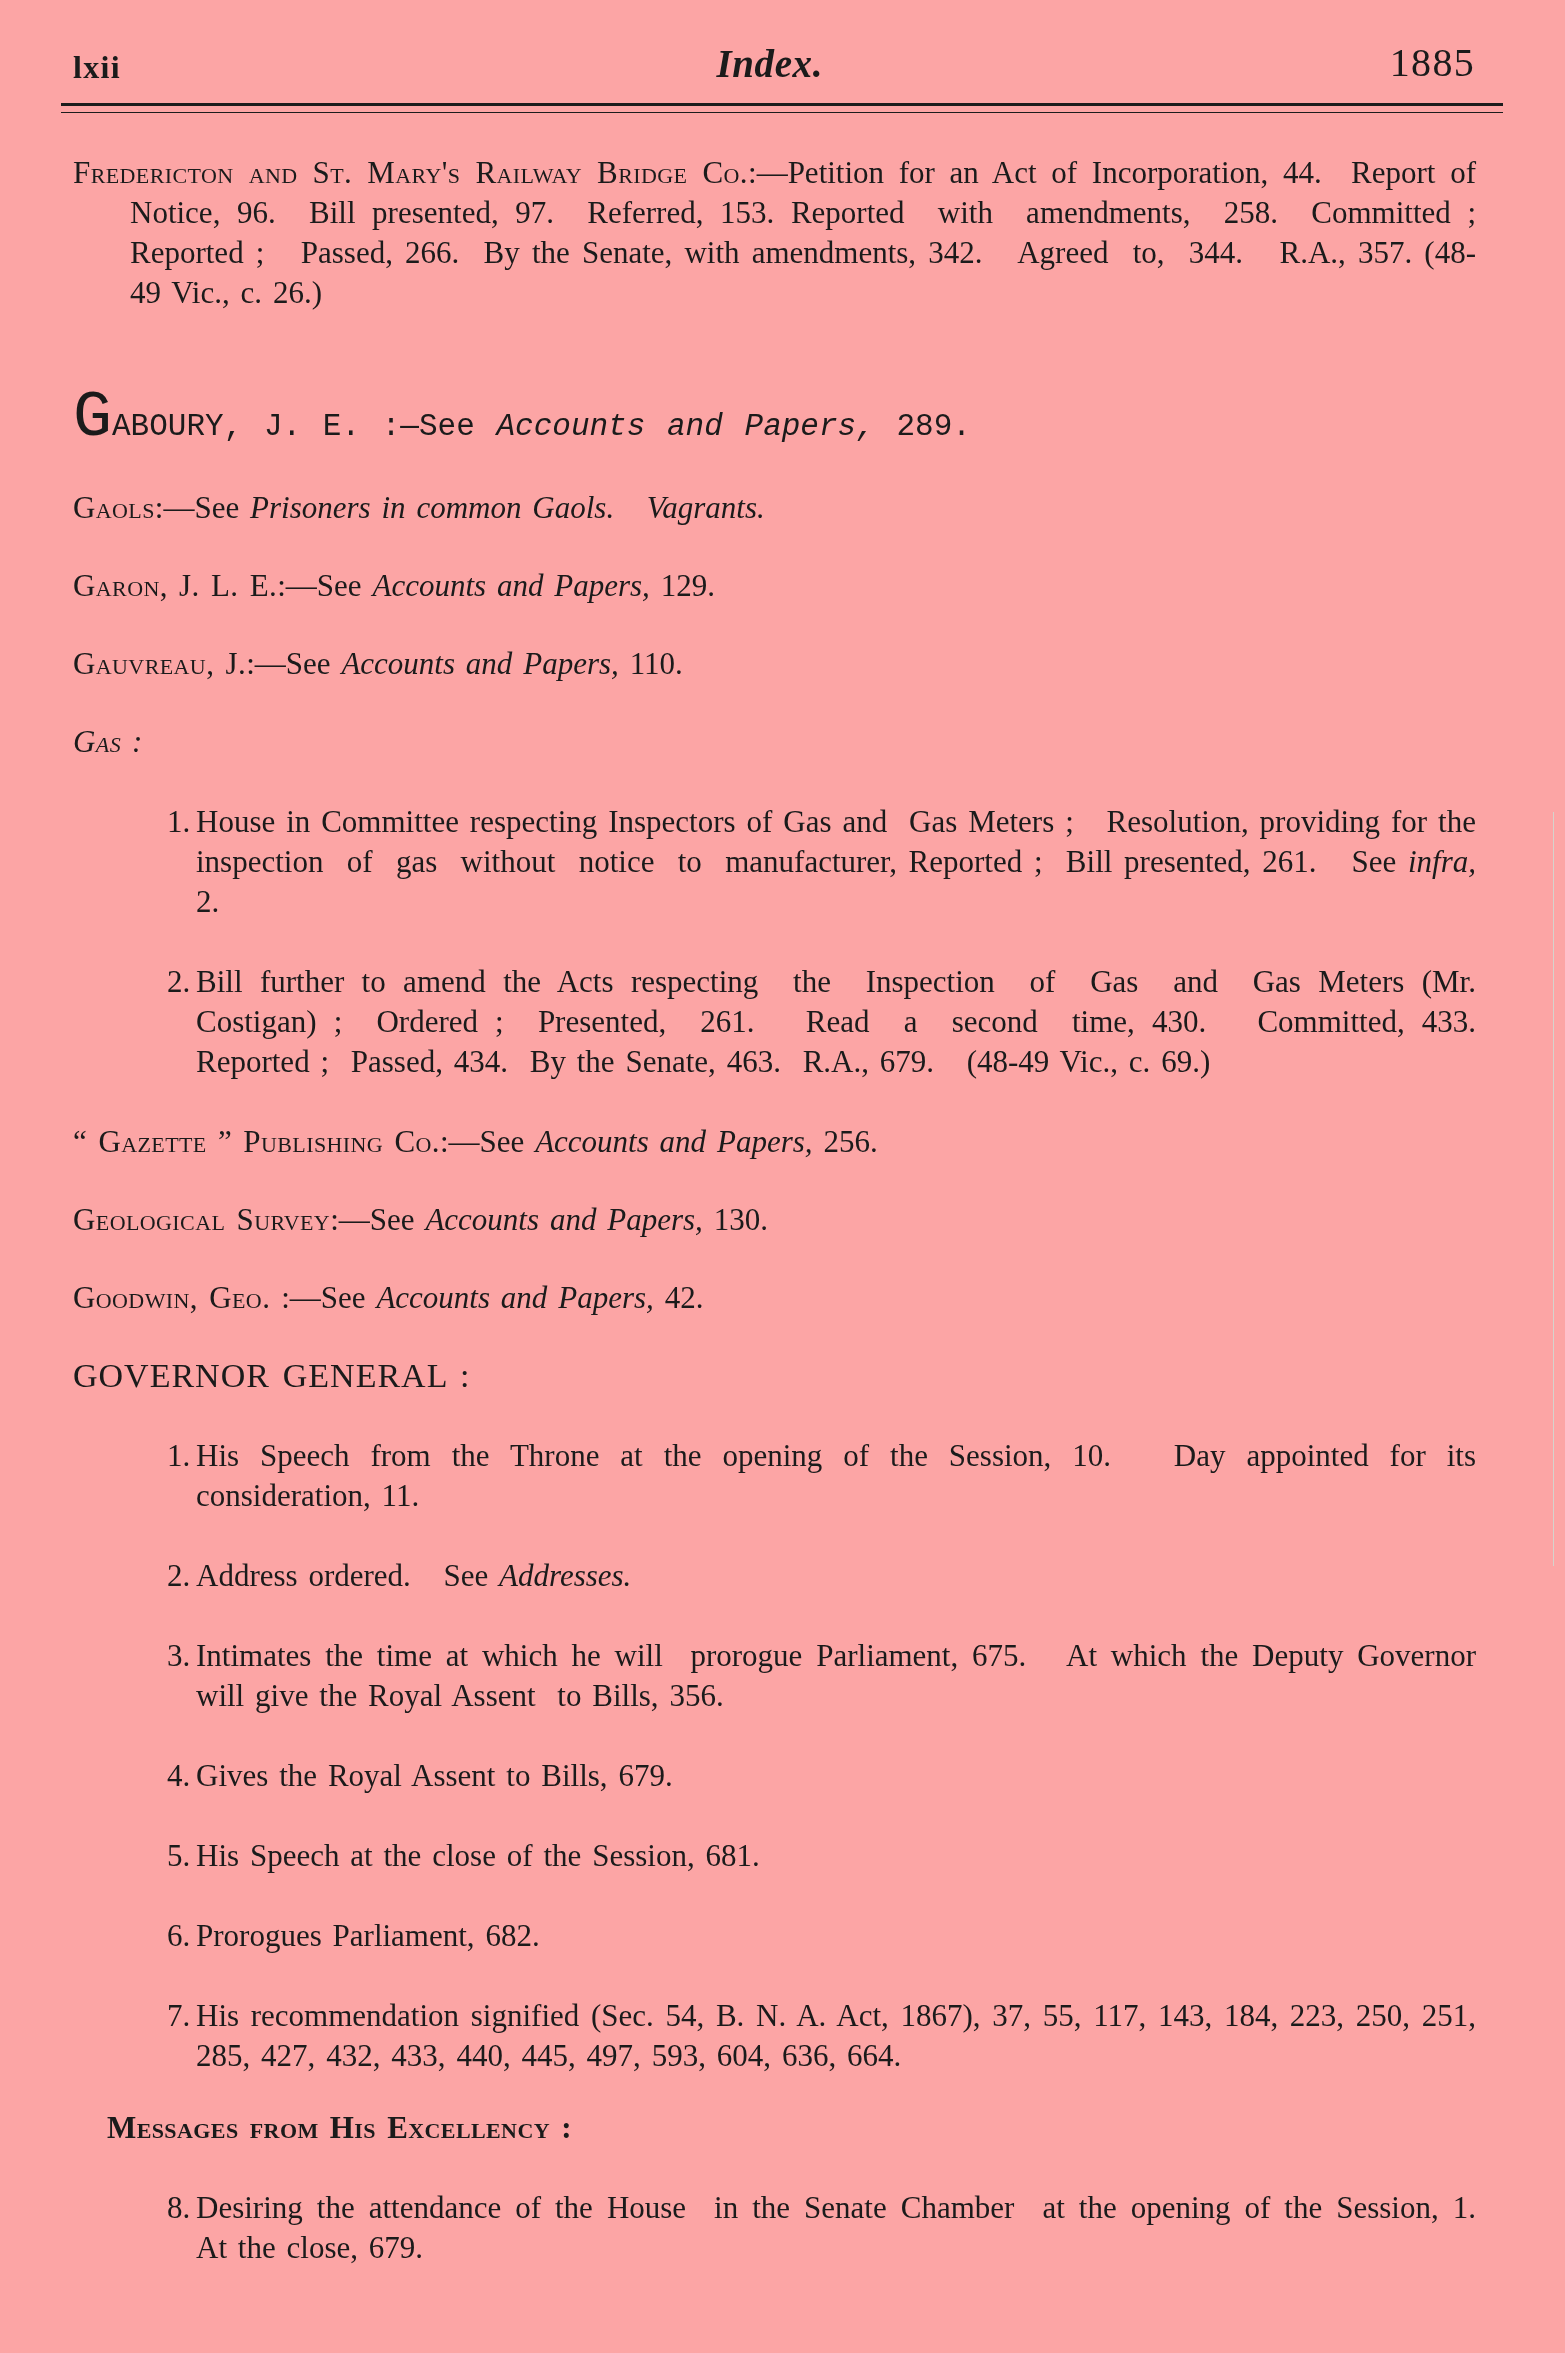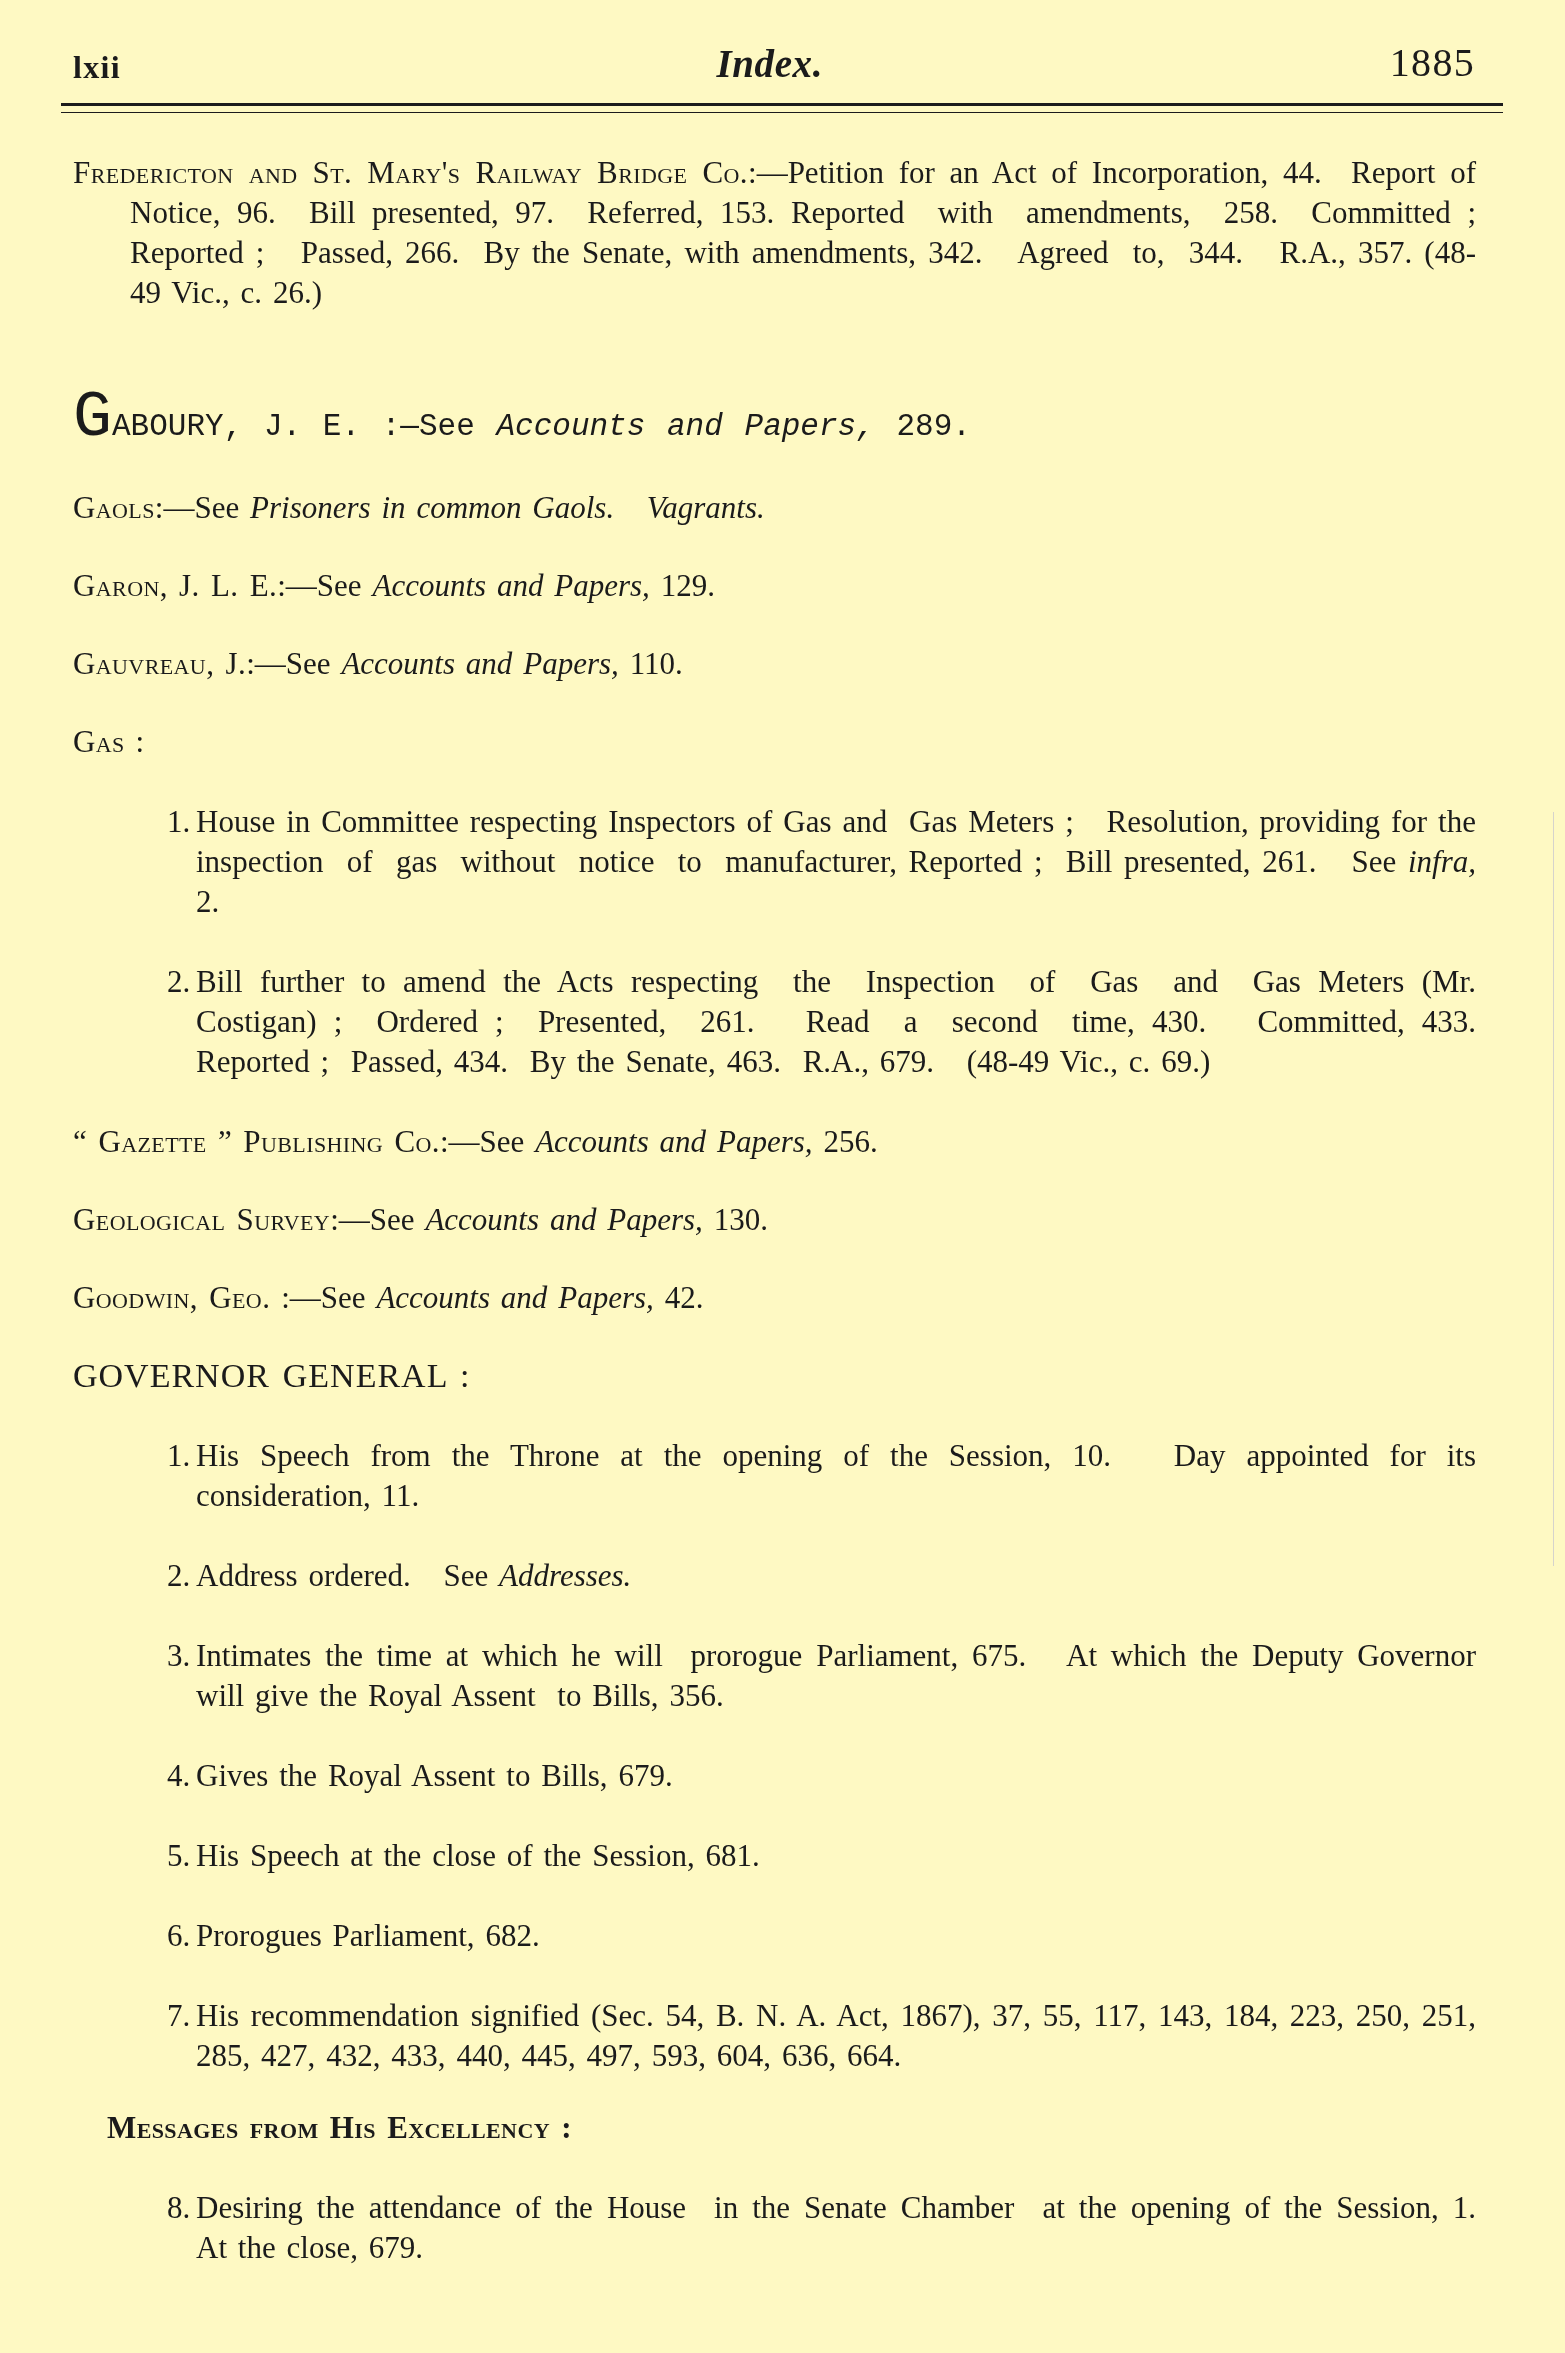--- a/index.html
+++ b/index.html
@@ -4,21 +4,21 @@
 <title>Document</title>
 <style>
   html, body { margin: 0; padding: 0; }
   body { background: #e8e6e2; }
 
   .page {
     position: relative;
     width: 1566px;
     height: 2354px;
     margin: 0 auto;
-    background: #fef9c3;
+    background: #fca5a5;
     color: #1b1b1b;
     font-family: "Liberation Serif", serif;
     font-size: 31px;
     overflow: hidden;
   }
 
   .page-header {
     position: relative;
     margin: 36px 91px 0 73px;
     height: 50px;
@@ -67,21 +67,21 @@
     text-indent: -29px;
     margin-bottom: 32px;
     margin-top: 40px;
   }
   .num { display: inline-block; width: 29px; text-indent: 0; }
 
   .entry-fredericton { margin-bottom: 94px; }
   .entry-gaboury     { margin-bottom: 41px; font-family: Liberation Mono, monospace; }
   .initial { font-size: 65px; line-height: 0; }
 
-  .gas-term { margin-bottom: 36px; }
+  .gas-term { margin-bottom: 36px; font-style: italic; }
   .gas-item-2 { margin-bottom: 40px; }
 
   .governor-heading {
     font-size: 34px;
     letter-spacing: 1px;
     margin-bottom: 39px;
   }
   .messages-heading {
     margin-left: 34px;
     font-weight: 700;

